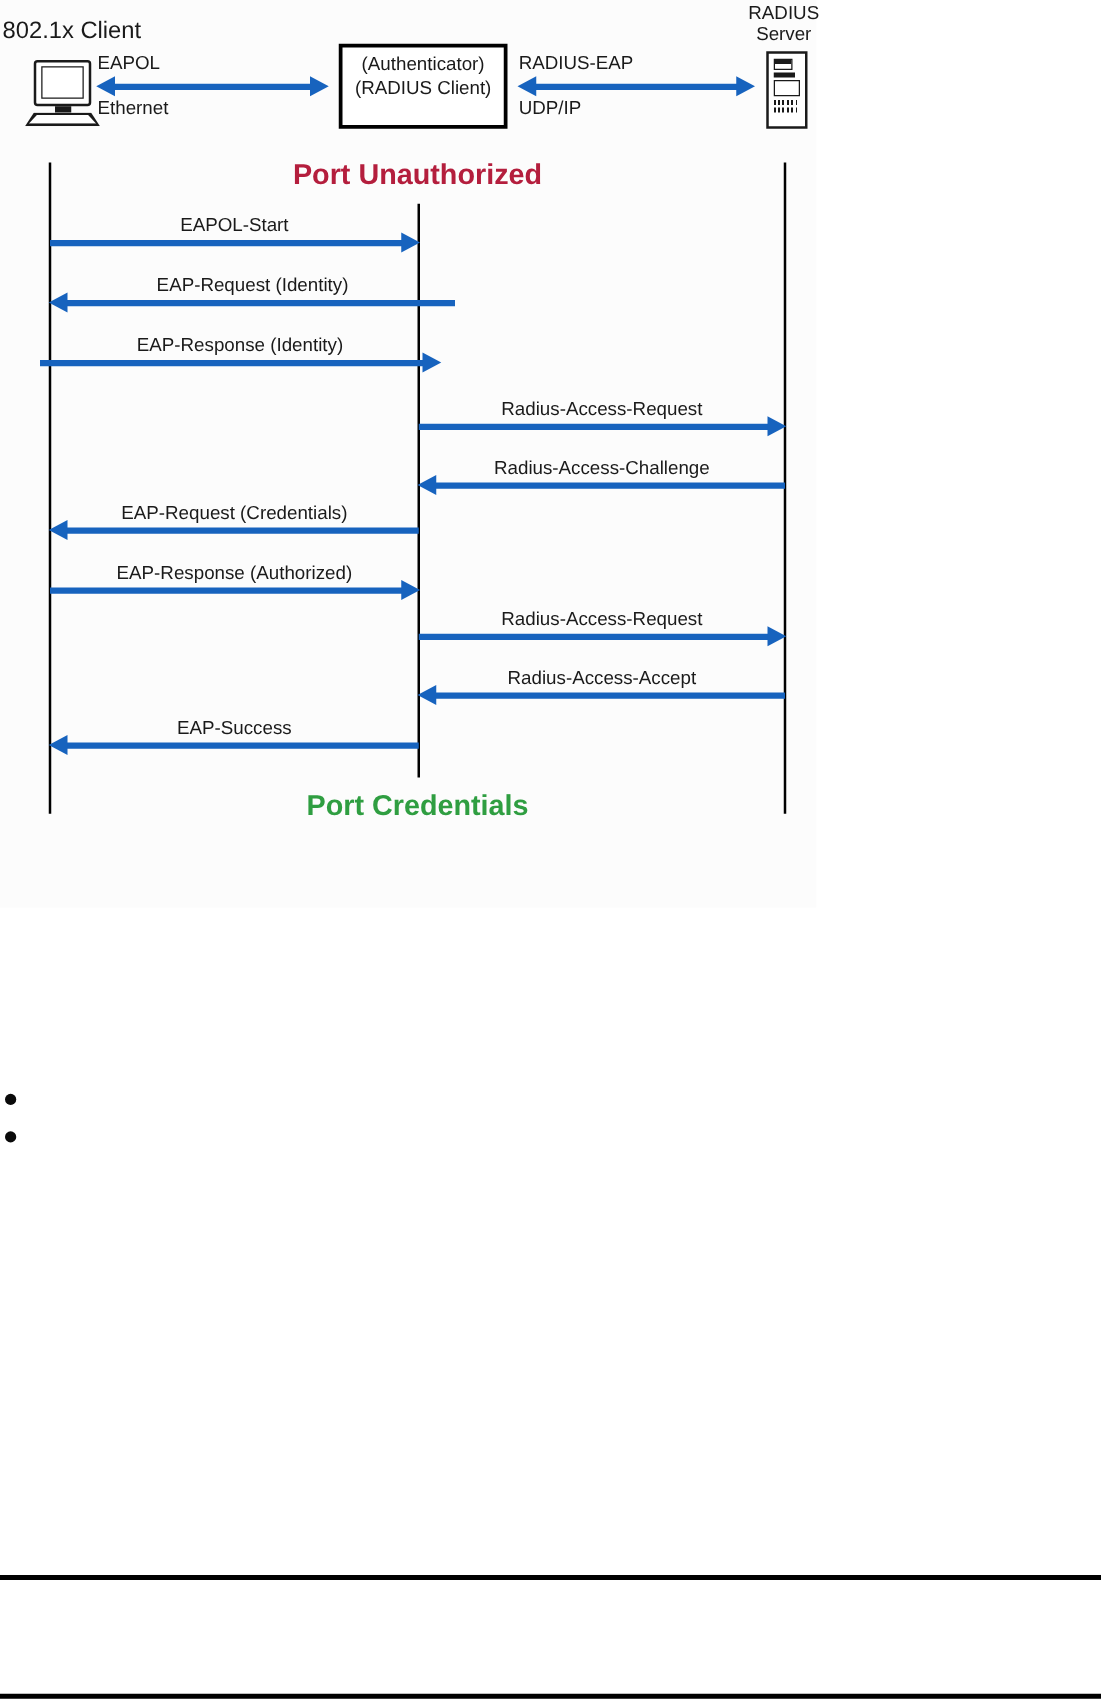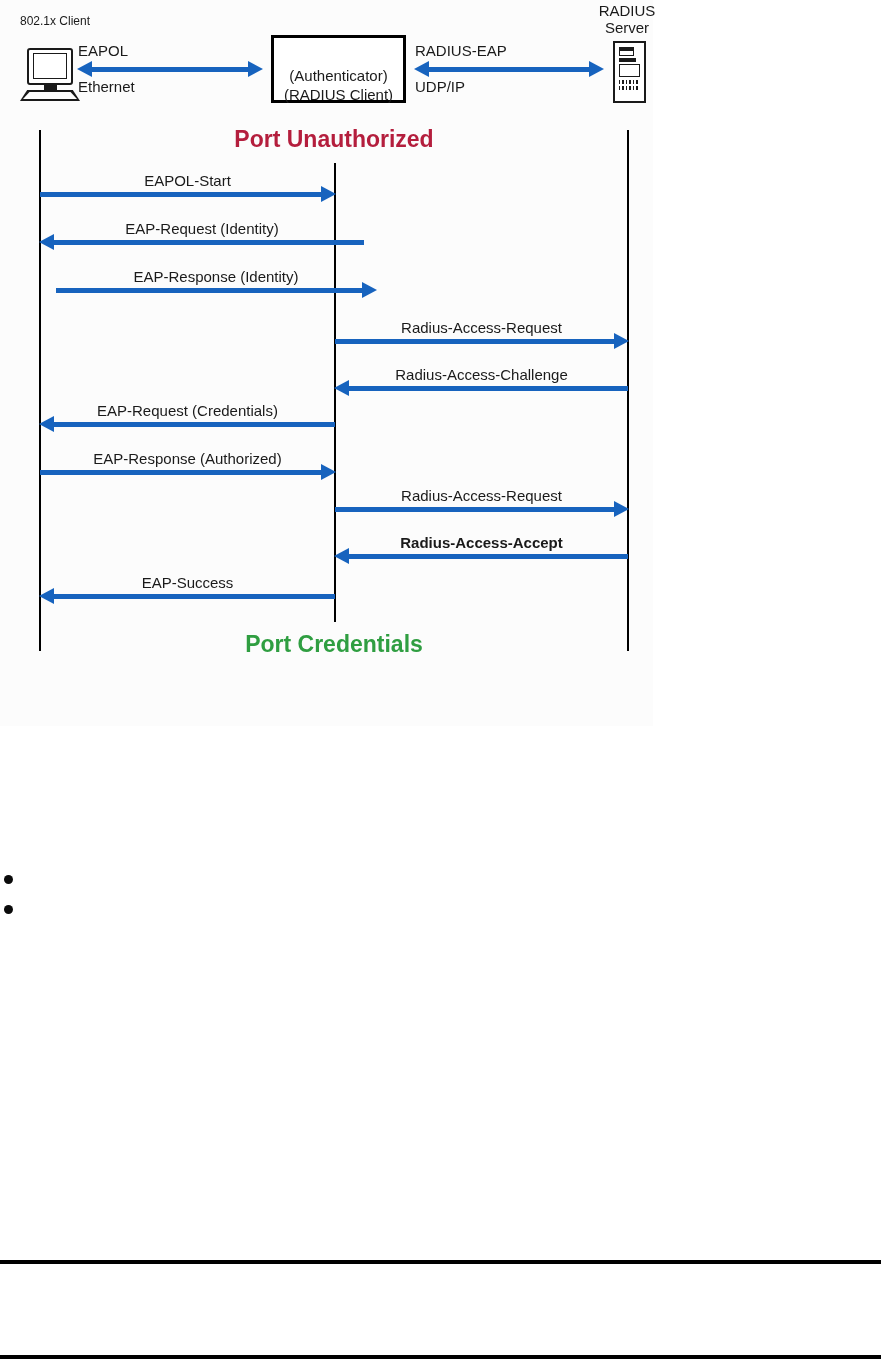--- a/index.html
+++ b/index.html
@@ -3,21 +3,21 @@
 <meta charset="utf-8">
 <style>
   * { margin:0; padding:0; box-sizing:border-box; }
   html,body { background:#fff; }
   body { font-family:"Liberation Sans", sans-serif; color:#1a1a1a; }
   .page { position:relative; width:881px; height:1365px; background:#ffffff; overflow:hidden; }
 
   .diagram-bg { position:absolute; left:0; top:0; width:653px; height:726px; background:#fcfcfc; }
 
   
-  .client-label { position:absolute; left:20px; top:14px; font-size:12px; white-space:nowrap;text-align:center; }
+  .client-label { position:absolute; left:2px; top:14px; font-size:19px; white-space:nowrap;text-align:center; }
 
   .client-icon { position:absolute; left:20px; top:46px; width:62px; height:56px; }
   .client-icon .monitor { position:absolute; left:7px; top:2px; width:46px; height:37px;
     border:2px solid #1a1a1a; border-radius:3px; background:#fff; }
   .client-icon .screen { position:absolute; left:4px; top:3px; right:4px; bottom:4px;
     border:1.5px solid #1a1a1a; background:#fff; }
   .client-icon .neck { position:absolute; left:24px; top:39px; width:13px; height:5px; background:#1a1a1a; }
   .client-icon .kb-outer { position:absolute; left:0; top:44px; width:60px; height:11px; background:#1a1a1a;
     -webkit-clip-path:polygon(12% 0,88% 0,100% 100%,0 100%); clip-path:polygon(12% 0,88% 0,100% 100%,0 100%); }
   .client-icon .kb-inner { position:absolute; left:3px; top:46px; width:54px; height:7px; background:#fff;
@@ -28,21 +28,21 @@
   .link-radius { left:415px; width:188px; }
   .link .protocol, .link .transport { font-size:15px; line-height:18px; white-space:nowrap; }
   .darrow { position:relative; height:16px; margin:1px 0; }
   .darrow .shaft { position:absolute; left:9px; right:9px; top:5.5px; height:5px; background:var(--blue); }
   .darrow .head { position:absolute; top:0; width:0; height:0;
     border-top:8px solid transparent; border-bottom:8px solid transparent; }
   .darrow .head-l { left:-1px; border-right:15px solid var(--blue); }
   .darrow .head-r { right:-1px; border-left:15px solid var(--blue); }
 
   .auth-box { position:absolute; left:271px; top:35px; width:135px; height:68px;
-    border:3px solid #000; background:#fff; text-align:center; padding-top:28px;
+    border:3px solid #000; background:#fff; text-align:center; padding-top:4px;
     font-size:15px; line-height:19px; }
 
   .server-label { position:absolute; left:592px; top:2px; width:70px; text-align:center;
     font-size:15px; line-height:17px; }
 
   .server-icon { position:absolute; left:613px; top:41px; width:33px; height:62px;
     border:2px solid #1a1a1a; background:#fff; }
   .server-icon .drive1 { position:absolute; left:4px; top:4px; width:15px; height:9px;
     border:1px solid #1a1a1a; background:linear-gradient(#1a1a1a 0 3px,#fff 3px); }
   .server-icon .drive2 { position:absolute; left:4px; top:15px; width:17px; height:4px; background:#1a1a1a; }
@@ -151,21 +151,21 @@
       <div class="msg to-right" style="left: 40px; width: 295px; top: 186px;">
         <div class="msg-label">EAPOL-Start</div>
         <div class="shaft"></div>
         <div class="head"></div>
       </div>
       <div class="msg to-left" style="left: 40px; width: 324px; top: 234px;">
         <div class="msg-label">EAP-Request (Identity)</div>
         <div class="shaft"></div>
         <div class="head"></div>
       </div>
-      <div class="msg to-right" style="left: 56px; width: 320px; top: 282px;">
+      <div class="msg to-right" style="left: 32px; width: 320px; top: 282px;">
         <div class="msg-label">EAP-Response (Identity)</div>
         <div class="shaft"></div>
         <div class="head"></div>
       </div>
       <div class="msg to-right" style="left: 335px; width: 293px; top: 333px;">
         <div class="msg-label">Radius-Access-Request</div>
         <div class="shaft"></div>
         <div class="head"></div>
       </div>
       <div class="msg to-left" style="left: 335px; width: 293px; top: 380px;">
@@ -181,21 +181,21 @@
       <div class="msg to-right" style="left: 40px; width: 295px; top: 464px;">
         <div class="msg-label">EAP-Response (Authorized)</div>
         <div class="shaft"></div>
         <div class="head"></div>
       </div>
       <div class="msg to-right" style="left: 335px; width: 293px; top: 501px;">
         <div class="msg-label">Radius-Access-Request</div>
         <div class="shaft"></div>
         <div class="head"></div>
       </div>
-      <div class="msg to-left" style="left: 335px; width: 293px; top: 548px; font-weight: bold;">
+      <div class="msg to-left" style="left: 335px; width: 293px; top: 548px;">
         <div class="msg-label">Radius-Access-Accept</div>
         <div class="shaft"></div>
         <div class="head"></div>
       </div>
       <div class="msg to-left" style="left: 40px; width: 295px; top: 588px;">
         <div class="msg-label">EAP-Success</div>
         <div class="shaft"></div>
         <div class="head"></div>
       </div>
     </div>

